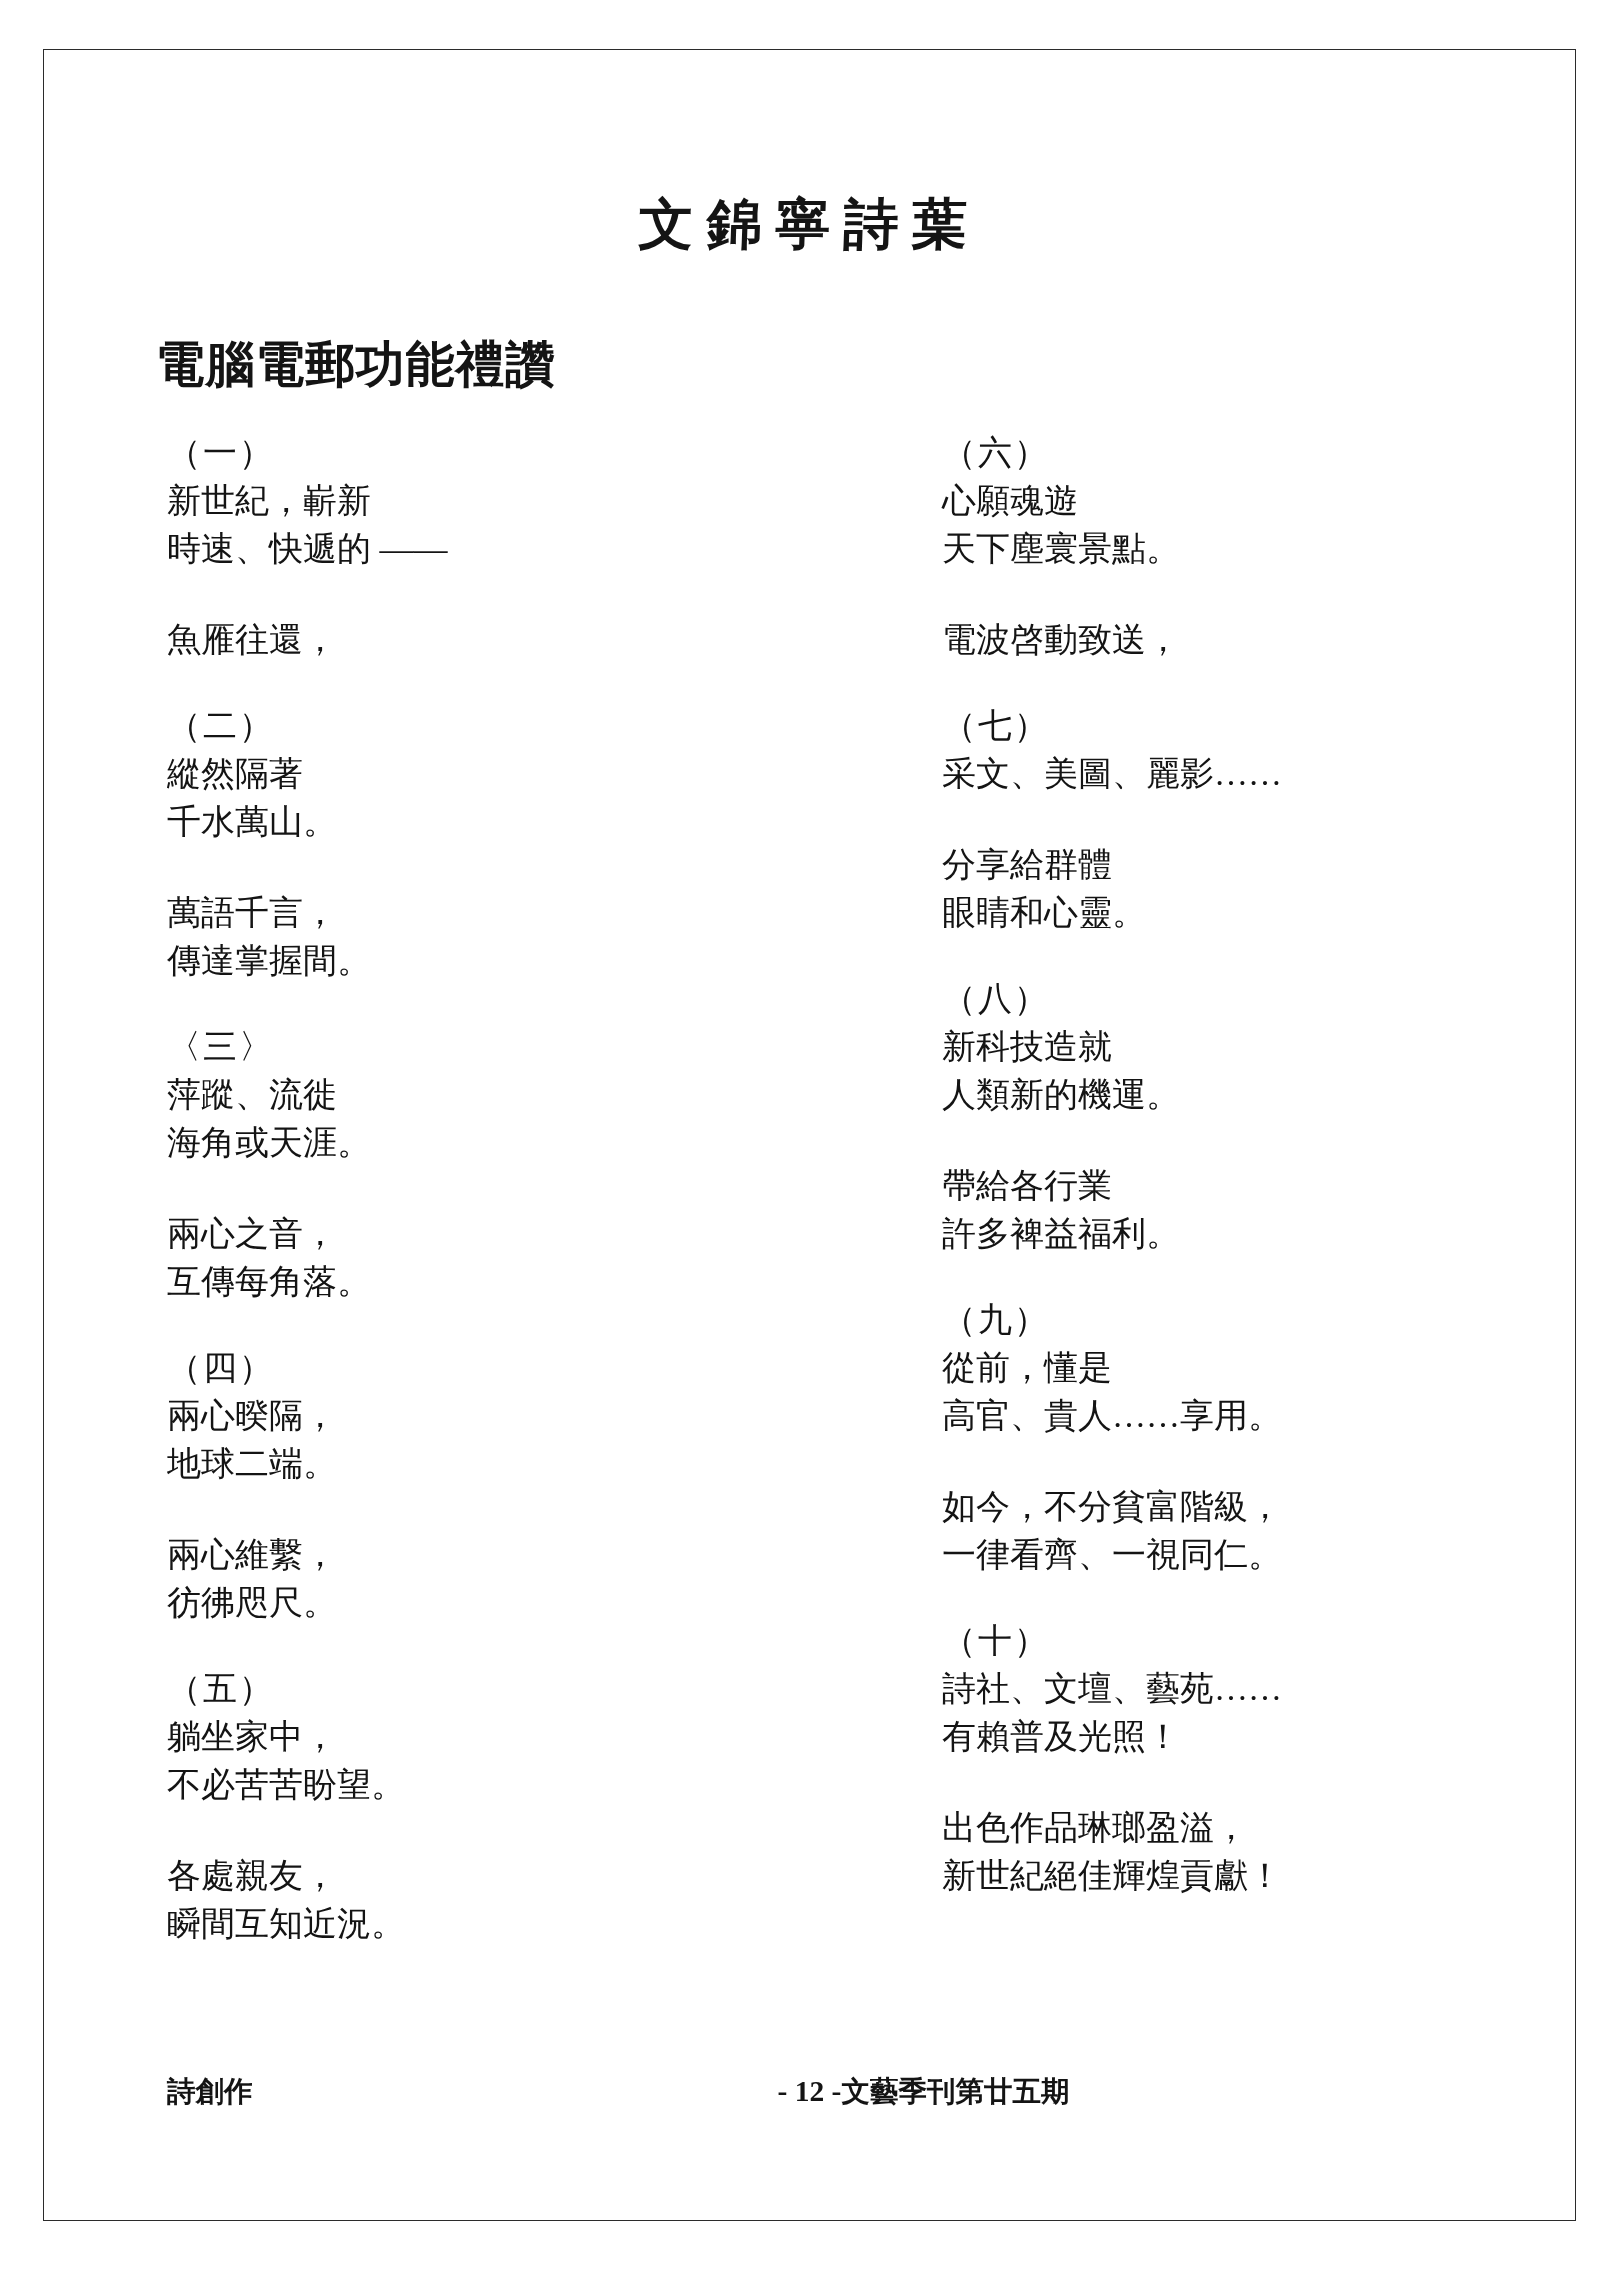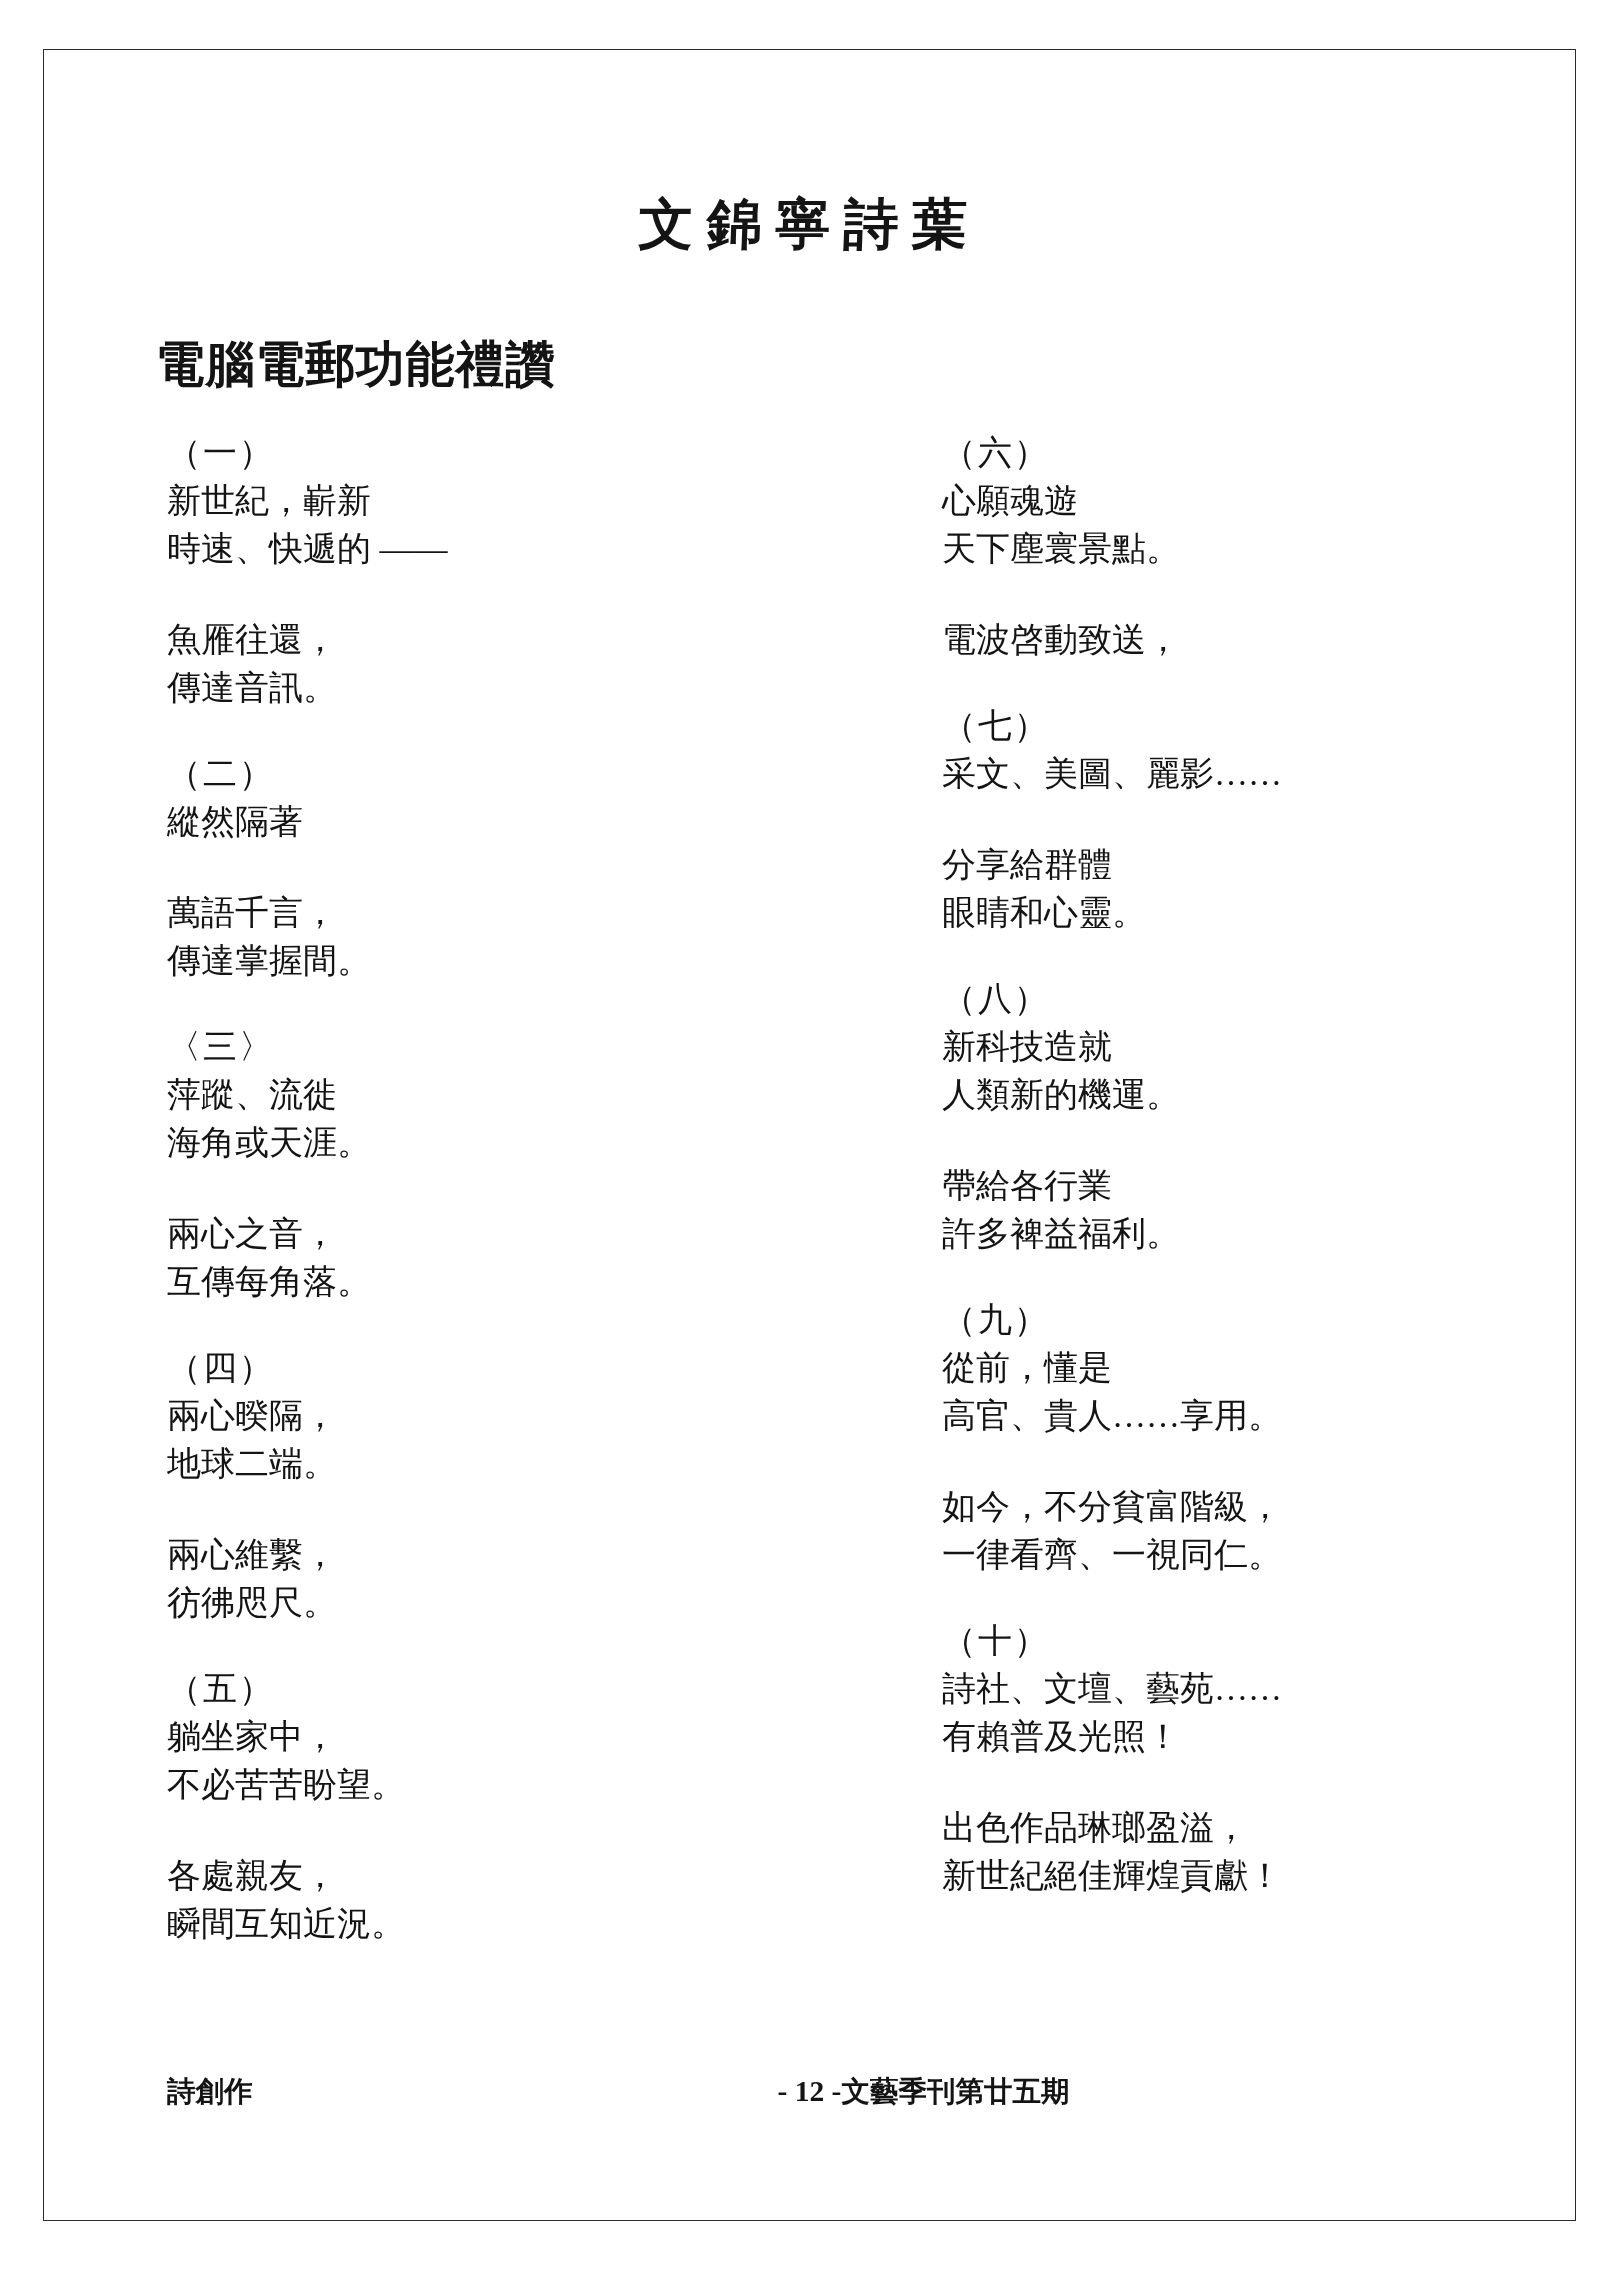--- a/index.html
+++ b/index.html
@@ -114,28 +114,28 @@
     <div class="col-left">
 
       <div class="stanza">
         <div class="line num">（一）</div>
         <div class="couplet">
           <div class="line">新世紀，嶄新</div>
           <div class="line">時速、快遞的 ——</div>
         </div>
         <div class="couplet last">
           <div class="line">魚雁往還，</div>
-          <div class="line">傳達音訊。</div>
         </div>
       </div>
 
       <div class="stanza">
         <div class="line num">（二）</div>
         <div class="couplet">
           <div class="line">縱然隔著</div>
+          <div class="line">千水萬山。</div>
         </div>
         <div class="couplet last">
           <div class="line">萬語千言，</div>
           <div class="line">傳達掌握間。</div>
         </div>
       </div>
 
       <div class="stanza">
         <div class="line num">〈三〉</div>
         <div class="couplet">

